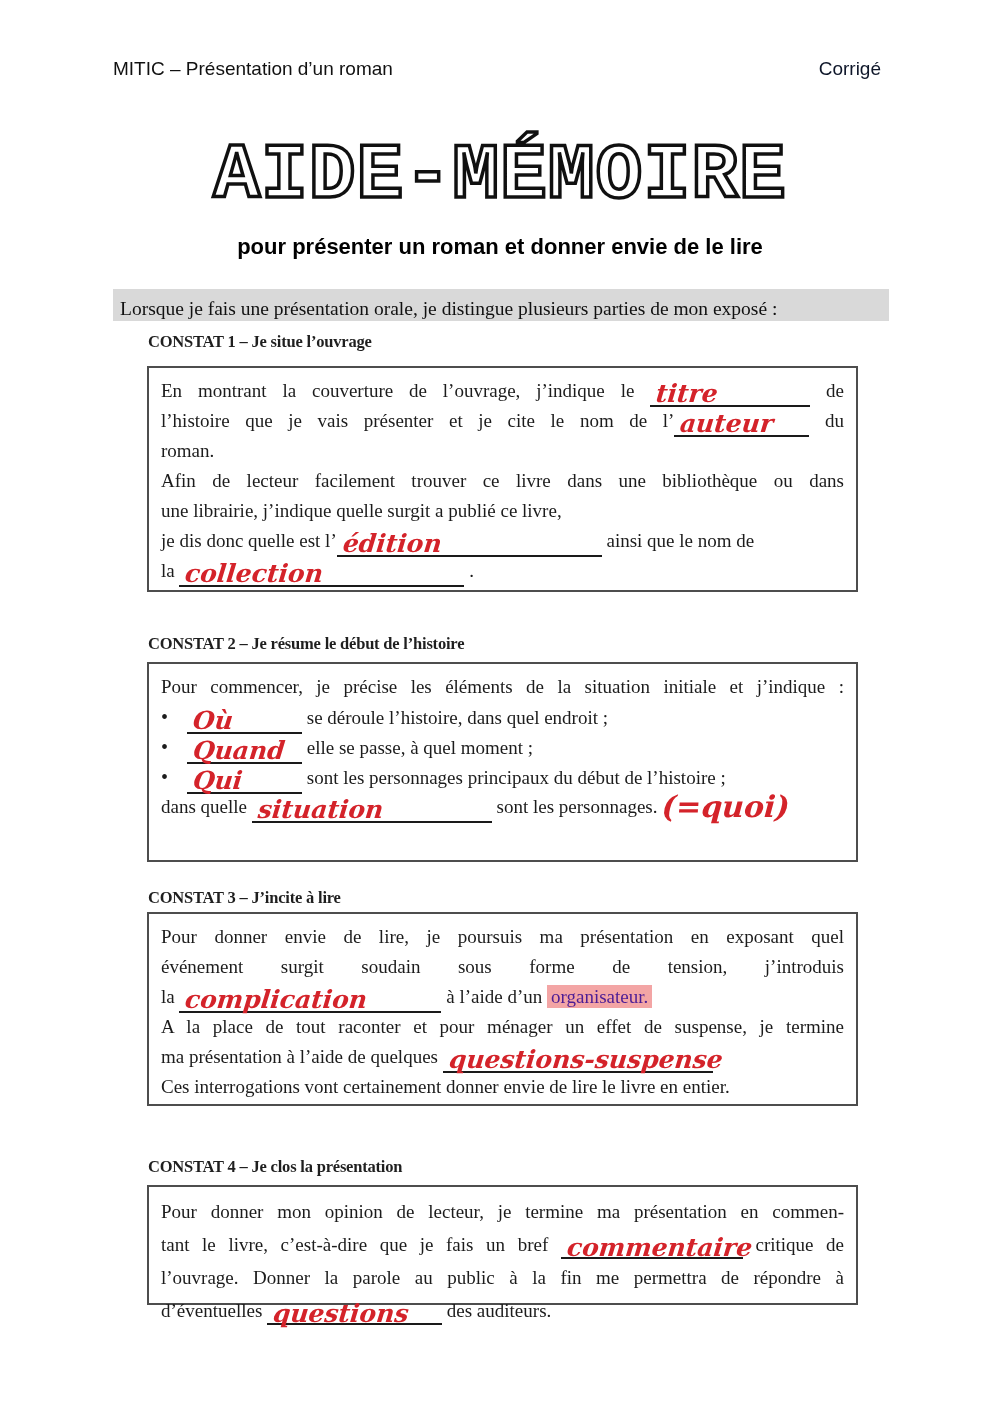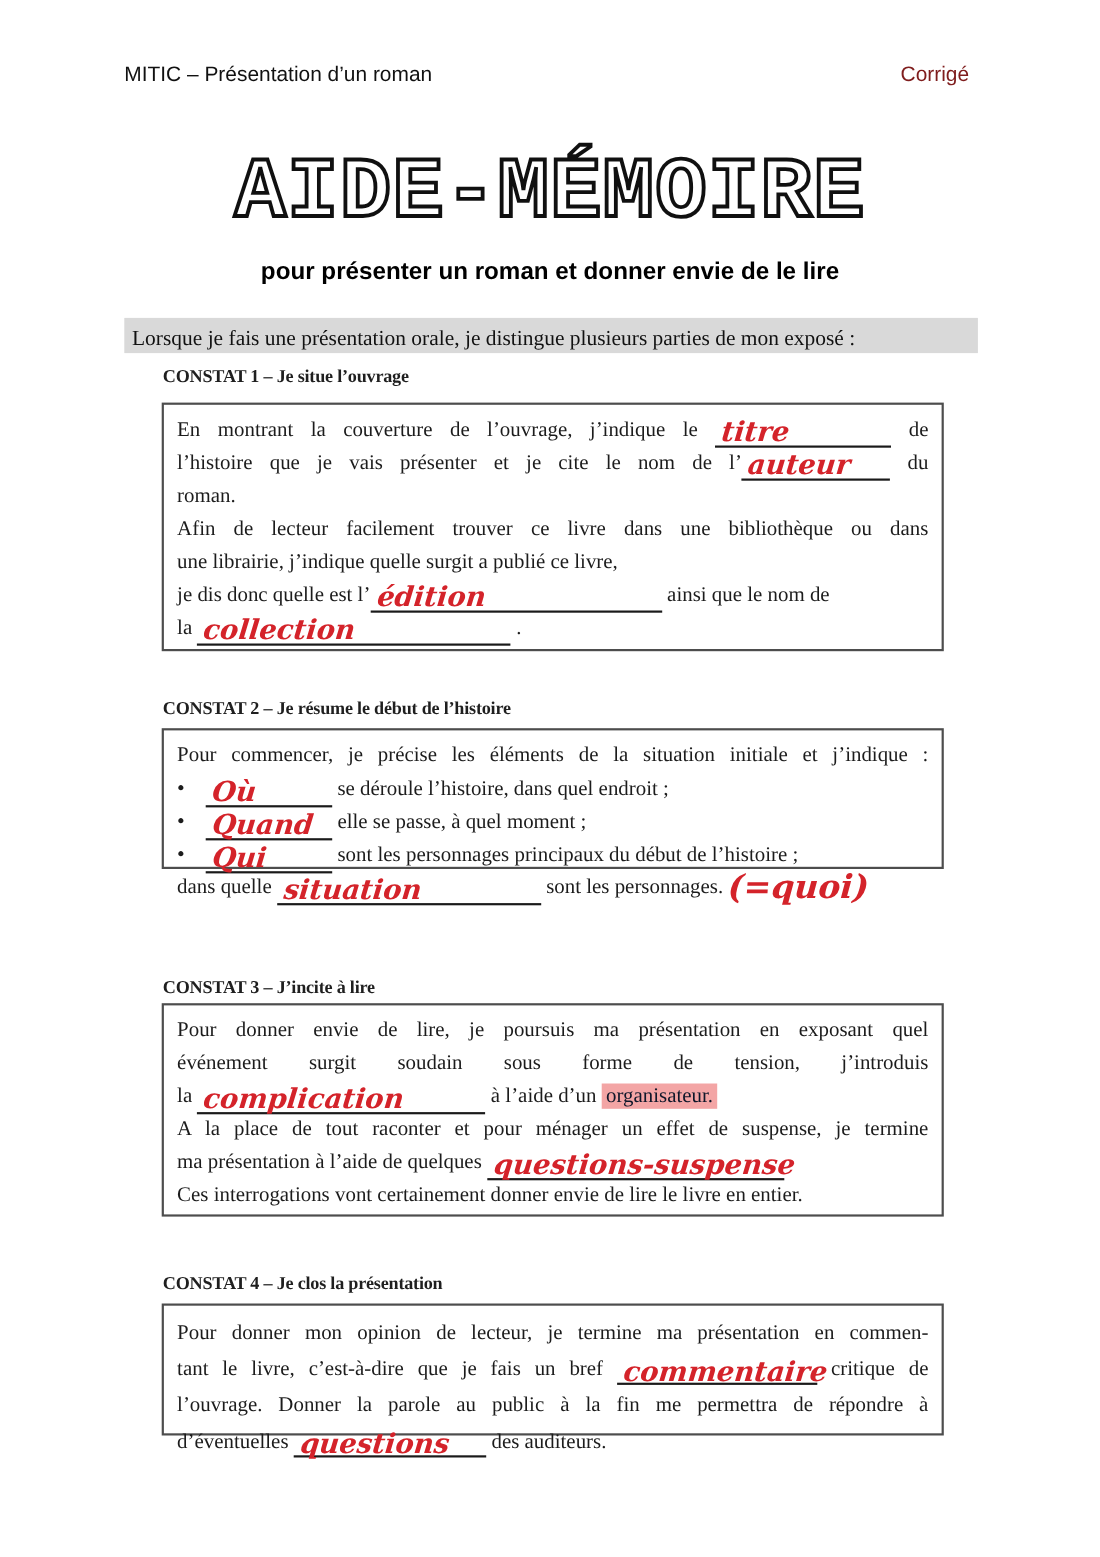--- a/index.html
+++ b/index.html
@@ -6,21 +6,21 @@
   .page {
     position:relative; width:1000px; height:1415px; background:#ffffff;
     font-family:"Liberation Serif", serif; color:#1c1c1c; overflow:hidden;
   }
   
   .header-row {
     position:absolute; top:58px; left:113px; width:768px;
     display:flex; justify-content:space-between;
     font-family:"Liberation Sans", sans-serif; font-size:19px; color:#111;
   }
-  .corrige { color:#7f1d1d; }
+  .corrige { color:#0f172a; }
   
   .main-title {
     position:absolute; top:132px; left:0; width:100%; text-align:center;
     font-family:Liberation Mono, monospace; font-weight:bold;
     font-size:78px; letter-spacing:1px; color:#ffffff;
     -webkit-text-stroke:3.5px #101010; white-space:nowrap;
   }
   .subtitle {
     position:absolute; top:234px; left:0; width:100%; text-align:center;
     font-family:"Liberation Sans", sans-serif; font-weight:bold; font-size:22px; color:#000;
@@ -52,21 +52,21 @@
     display:inline-block; font-family:"DejaVu Serif", serif;
     font-style:italic; font-weight:bold; color:#d4232a;
     font-size:25px; line-height:24px; transform:skewX(-6deg);
     white-space:nowrap;
   }
   .annot {
     font-family:"DejaVu Serif", serif; font-style:italic; font-weight:bold;
     color:#d4232a; font-size:30px; line-height:24px; vertical-align:-4px;
     display:inline-block; transform:skewX(-4deg); white-space:nowrap;
   }
-  .hl { background:#f3a5a5; color:#0f172a; padding:1px 4px; }
+  .hl { background:#f3a5a5; color:#4c1d95; padding:1px 4px; }
   .bullet { display:inline-block; width:26px; font-size:20px; }
 </style>
 </head>
 <body>
 
 <div class="page">
 
   <div class="header-row">
     <span>MITIC – Présentation d’un roman</span>
     <span class="corrige">Corrigé</span>
@@ -82,21 +82,21 @@
     <div class="line jl"><span>En montrant la couverture de l’ouvrage, j’indique le</span> <span class="blank" style="width:160px;"><span class="hw">titre</span></span> <span>de</span></div>
     <div class="line jl"><span>l’histoire que je vais présenter et je cite le nom de l’</span><span class="blank" style="width:135px;"><span class="hw">auteur</span></span> <span>du</span></div>
     <div class="line">roman.</div>
     <div class="line jl">Afin de lecteur facilement trouver ce livre dans une bibliothèque ou dans</div>
     <div class="line">une librairie, j’indique quelle surgit a publié ce livre,</div>
     <div class="line"><span>je dis donc quelle est l’</span><span class="blank" style="width:265px;"><span class="hw">édition</span></span> <span>ainsi que le nom de</span></div>
     <div class="line"><span>la</span> <span class="blank" style="width:285px;"><span class="hw">collection</span></span> <span>.</span></div>
   </div>
 
   <div class="constat-heading" style="top:634px;">CONSTAT 2 – Je résume le début de l’histoire</div>
-  <div class="box" style="top:662px; height:128px;">
+  <div class="box" style="top:662px; height:200px;">
     <div class="line jl">Pour commencer, je précise les éléments de la situation initiale et j’indique :</div>
     <div class="line"><span class="bullet">•</span><span class="blank" style="width:115px;"><span class="hw">Où</span></span> <span>se déroule l’histoire, dans quel endroit ;</span></div>
     <div class="line"><span class="bullet">•</span><span class="blank" style="width:115px;"><span class="hw">Quand</span></span> <span>elle se passe, à quel moment ;</span></div>
     <div class="line"><span class="bullet">•</span><span class="blank" style="width:115px;"><span class="hw">Qui</span></span> <span>sont les personnages principaux du début de l’histoire ;</span></div>
     <div class="line"><span>dans quelle</span> <span class="blank" style="width:240px;"><span class="hw">situation</span></span> <span>sont les personnages.</span> <span class="annot">(=quoi)</span></div>
   </div>
 
   <div class="constat-heading" style="top:888px;">CONSTAT 3 – J’incite à lire</div>
   <div class="box" style="top:912px; height:194px;">
     <div class="line jl">Pour donner envie de lire, je poursuis ma présentation en exposant quel</div>

